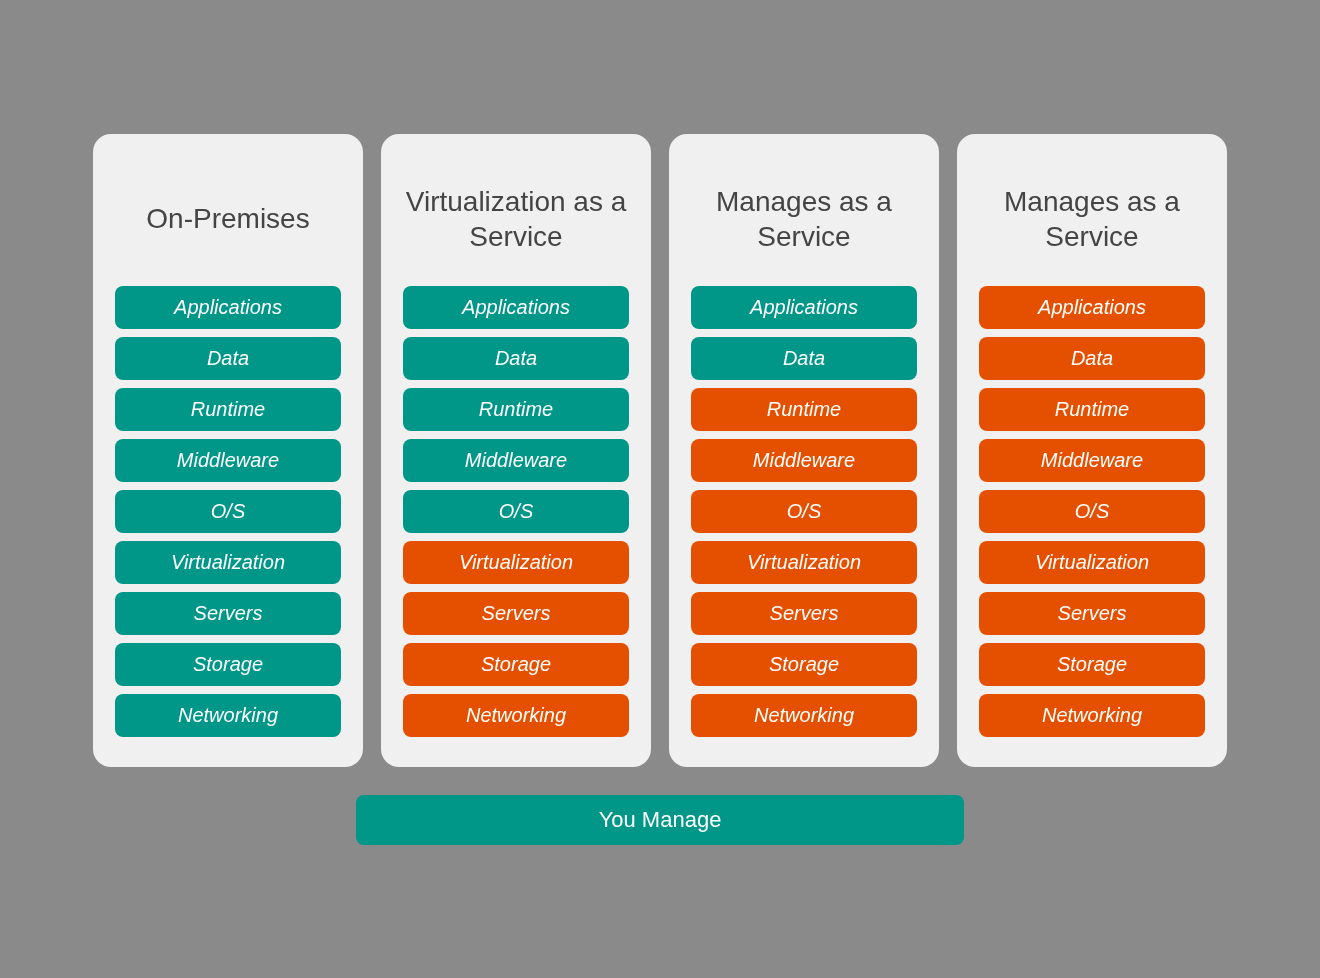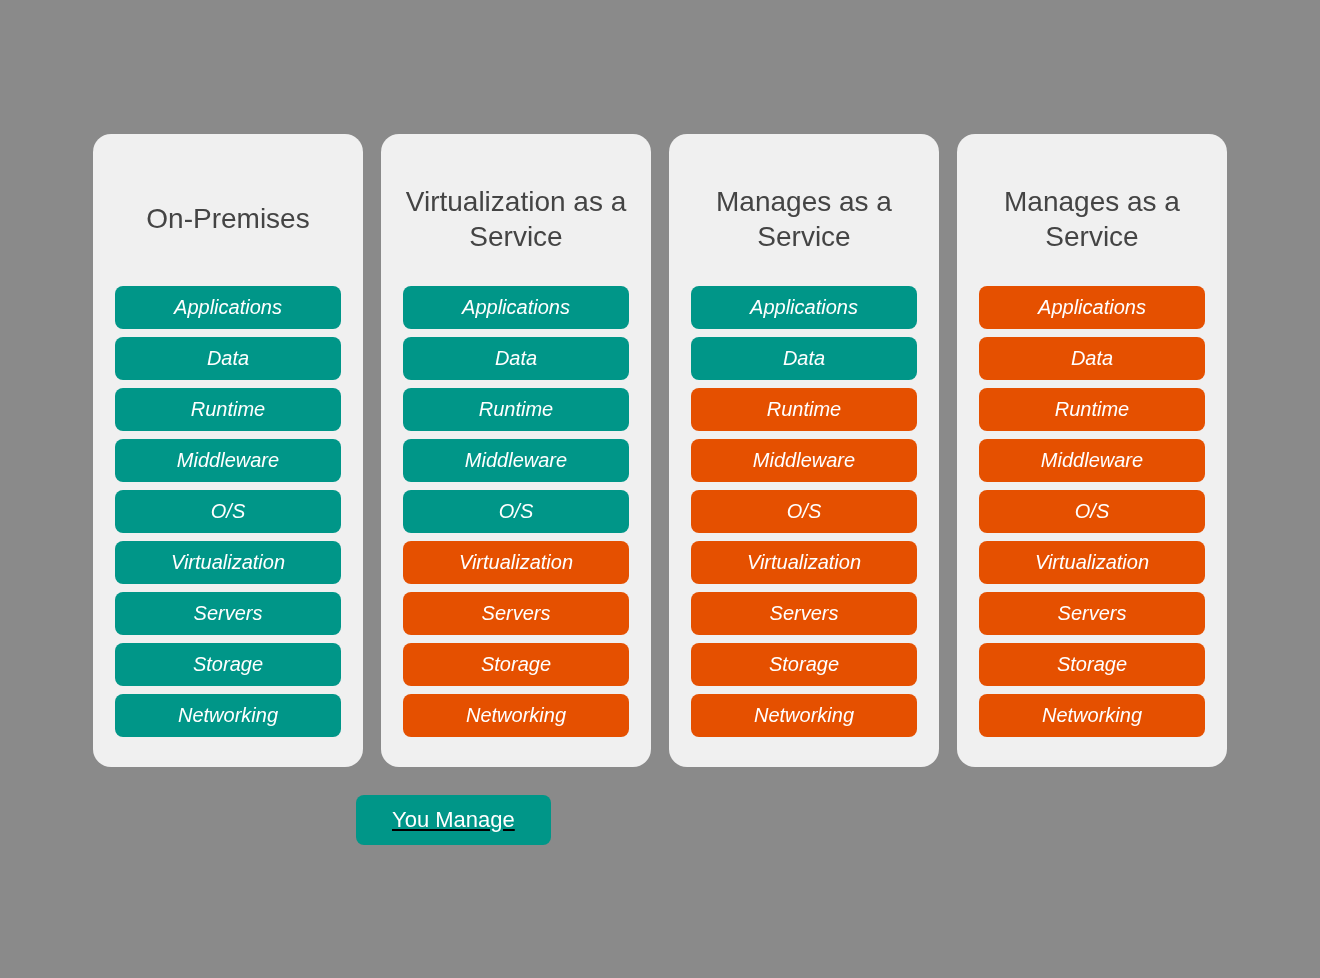--- a/index.html
+++ b/index.html
@@ -68,25 +68,24 @@
       border-radius: 8px;
       padding: 12px 36px;
       color: white;
       font-size: 22px;
       font-weight: 500;
       border: none;
       cursor: pointer;
     }
     .legend-container {
       display: flex;
-      flex-direction: row;
+      flex-direction: column;
       width: 1148px;
       justify-content: space-between;
       padding: 0 270px;
-      text-decoration: underline;
     }
   </style>
 </head>
 <body>
 
 <div class="main-container">
   <div class="columns-row" id="columns-row">
 
   <div class="column">
         <div class="column-title">On-Premises</div>

